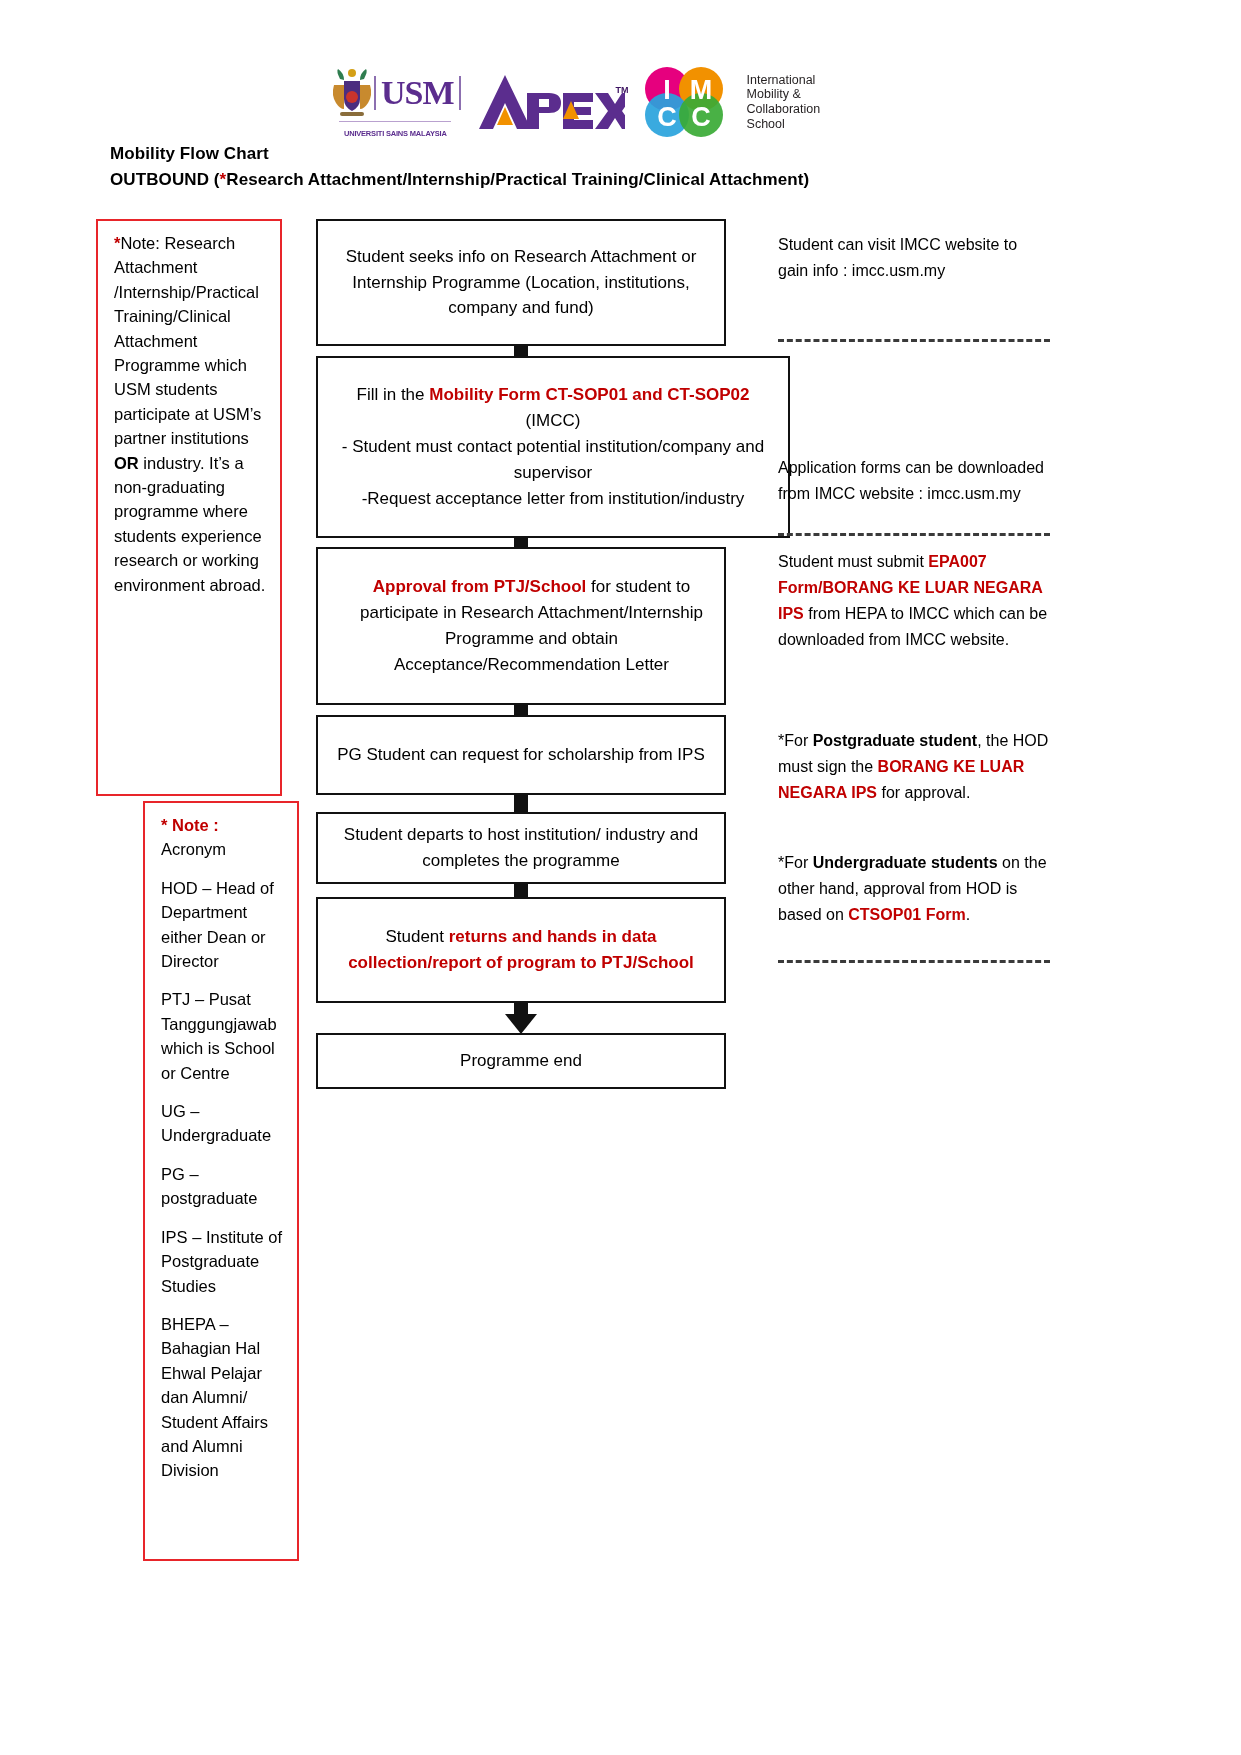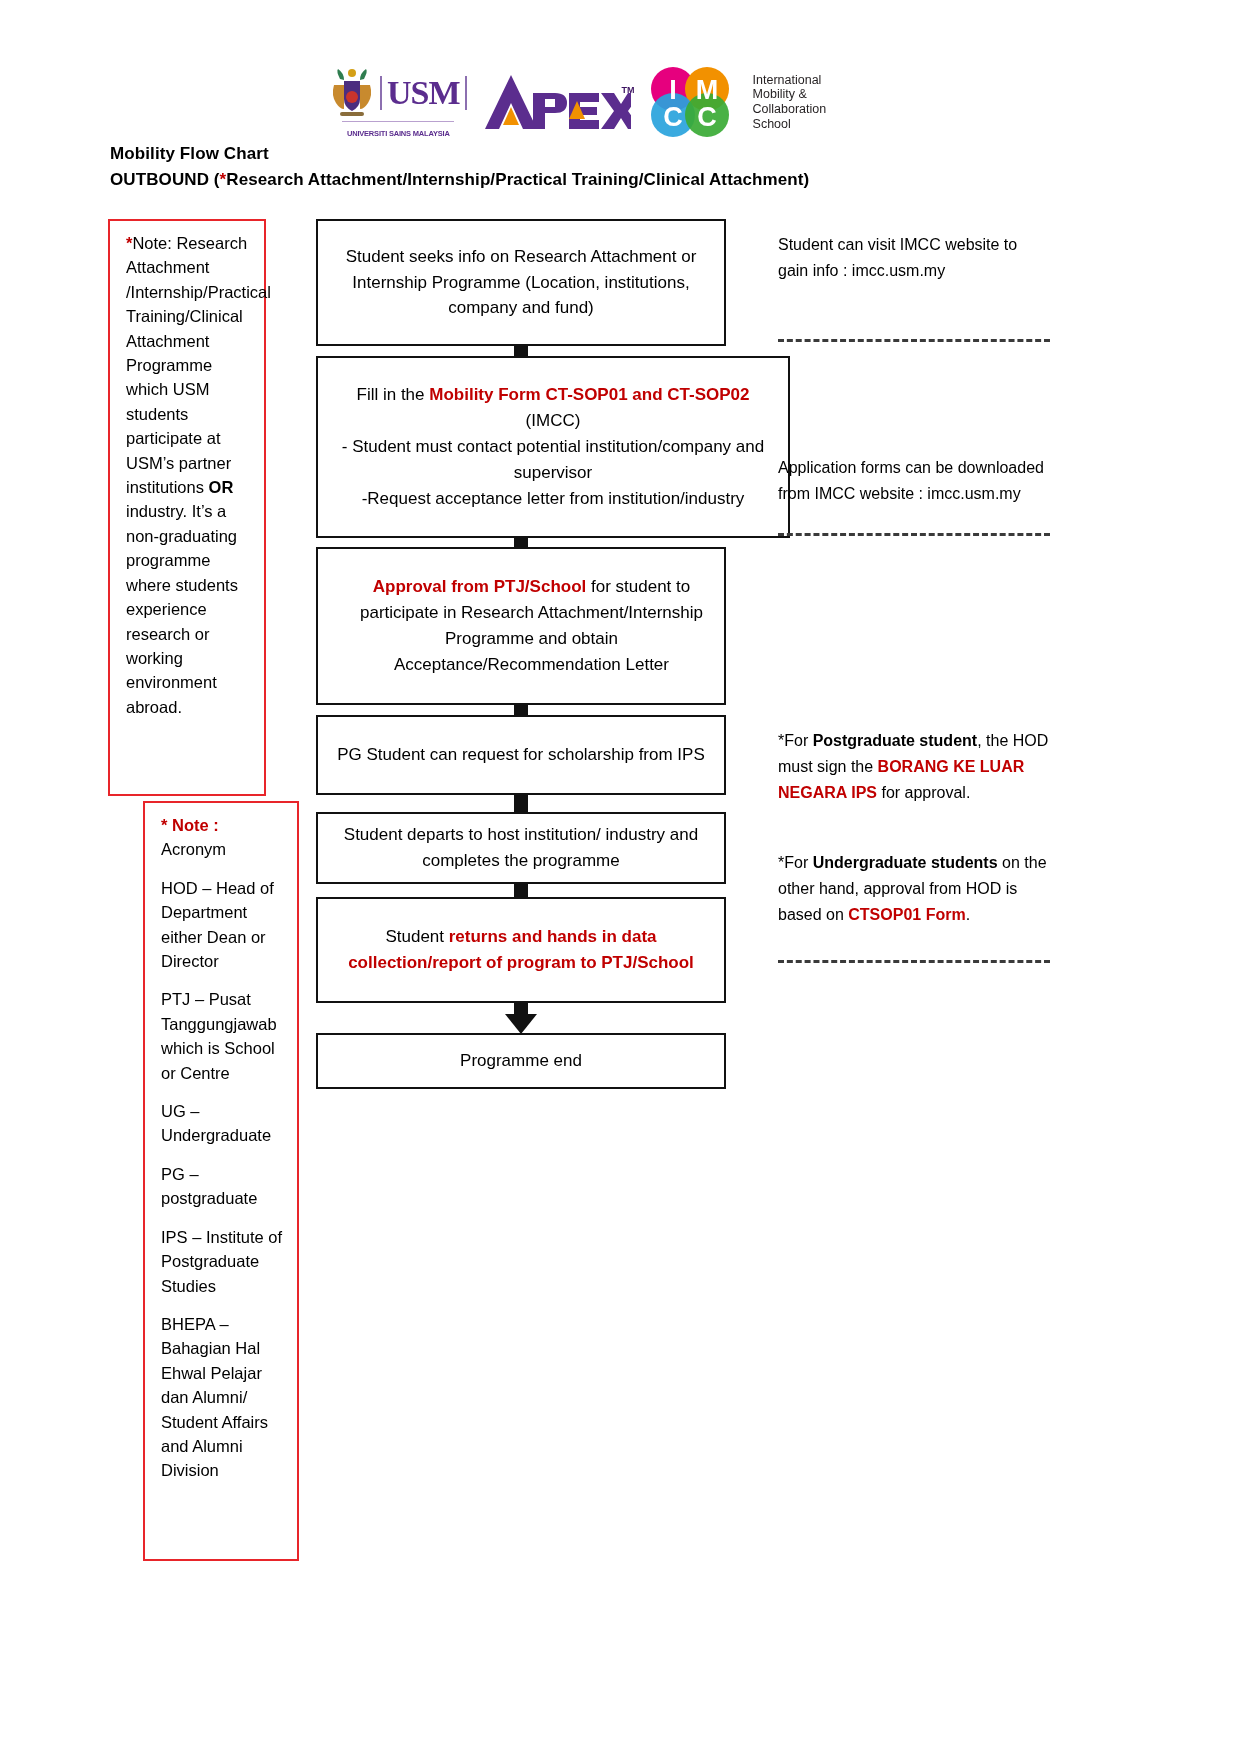--- a/index.html
+++ b/index.html
@@ -18,21 +18,21 @@
   .page { position: relative; width: 1241px; height: 1755px; }
 
   
   .logo-row {
     position: absolute;
     left: 330px; top: 62px;
     width: 560px; height: 80px;
     display: flex; align-items: center; gap: 14px;
   }
   .usm-logo { display: flex; flex-direction: column; align-items: center; }
-  .usm-top { display: flex; align-items: center; gap: 6px; }
+  .usm-top { display: flex; align-items: center; }
   .crest { width: 44px; height: 52px; }
   .usm-letters {
     font-family: "Liberation Serif", serif;
     font-weight: 700; font-size: 34px; letter-spacing: -1px;
     color: #5b2d8e; line-height: 1;
     border-left: 2px solid #8c6fb0; border-right: 2px solid #8c6fb0;
     padding: 0 5px;
   }
   .usm-sub {
     font-size: 7.5px; letter-spacing: -0.2px; color: #5b2d8e;
@@ -64,21 +64,21 @@
 
   
   .note-box {
     position: absolute;
     border: 2.5px solid #e8252a;
     background: #fff;
     padding: 10px 12px 8px 16px;
     font-size: 16.5px;
     line-height: 1.48;
   }
-  #note-1 { left: 108px; top: 219px; width: 158px; height: 577px; padding-left: 16px; }
+  #note-1 { left: 96px; top: 219px; width: 186px; height: 577px; padding-left: 16px; }
   #note-2 { left: 108px; top: 801px; width: 156px; height: 760px; margin-left: 35px; }
   .note-red { color: #c00000; font-weight: 700; }
   .note-star { color: #c00000; font-weight: 700; }
   .note-p { margin: 0 0 14px 0; }
   .note-p:last-child { margin-bottom: 0; }
   .note-flow { margin: 0; }
 
   
   .flow-box {
     position: absolute;
@@ -263,20 +263,23 @@
   <div class="side-note" id="side-1">
     <p class="p-sp">Student can visit IMCC website to gain info : imcc.usm.my</p>
   </div>
   <div class="dashed-sep" id="dash-1"></div>
 
   <div class="side-note" id="side-2">
     <p class="p-sp">Application forms can be downloaded from IMCC website : imcc.usm.my</p>
   </div>
   <div class="dashed-sep" id="dash-2"></div>
 
+  <div class="side-note" id="side-3">
+    <p class="p-sp"><span>Student must submit </span><span class="red">EPA007 Form/BORANG KE LUAR NEGARA IPS</span><span> from HEPA to IMCC which can be downloaded from IMCC website.</span></p>
+  </div>
 
   <div class="side-note" id="side-4">
     <p class="p-sp"><span>*For </span><b>Postgraduate student</b><span>, the HOD must sign the </span><span class="red">BORANG KE LUAR NEGARA IPS</span><span> for approval.</span></p>
   </div>
 
   <div class="side-note" id="side-5">
     <p class="p-sp"><span>*For </span><b>Undergraduate students</b><span> on the other hand, approval from HOD is based on </span><span class="red">CTSOP01 Form</span><span>.</span></p>
   </div>
   <div class="dashed-sep" id="dash-3"></div>
 

